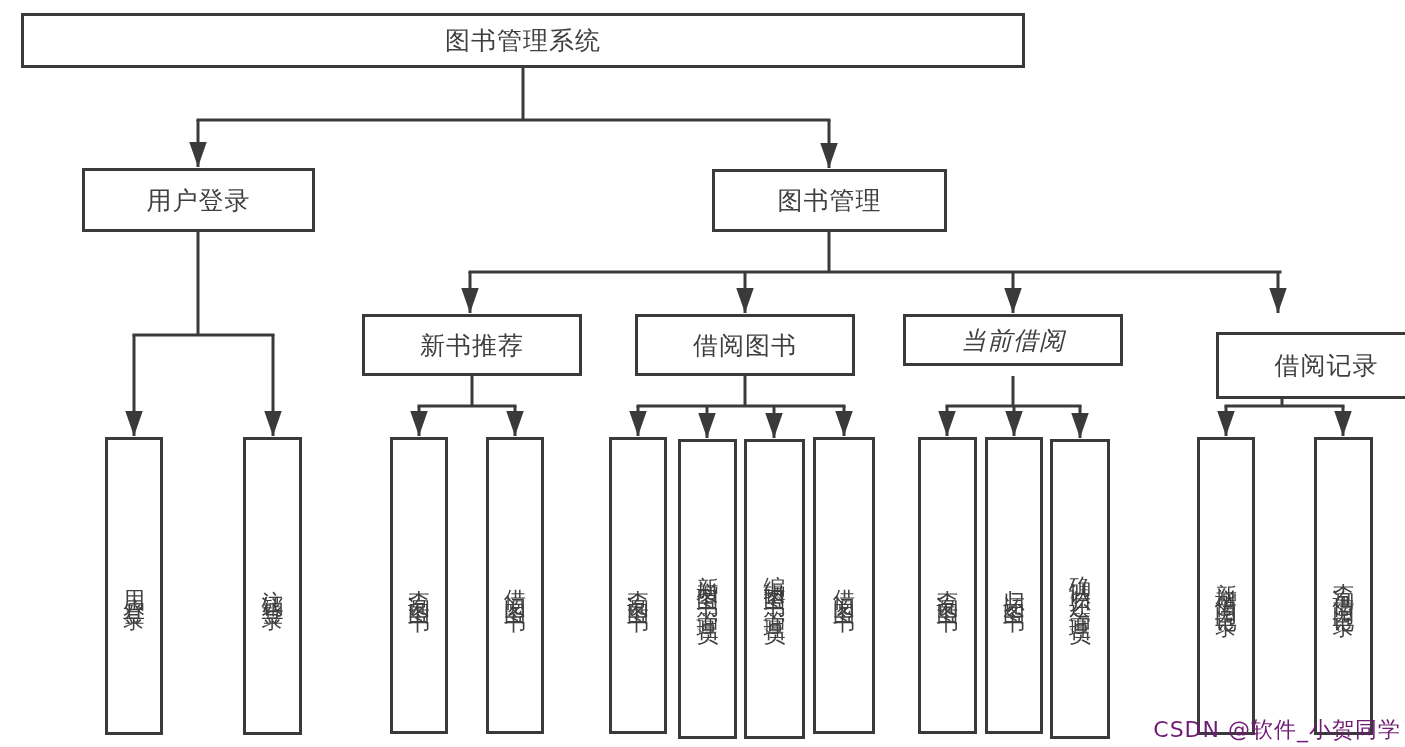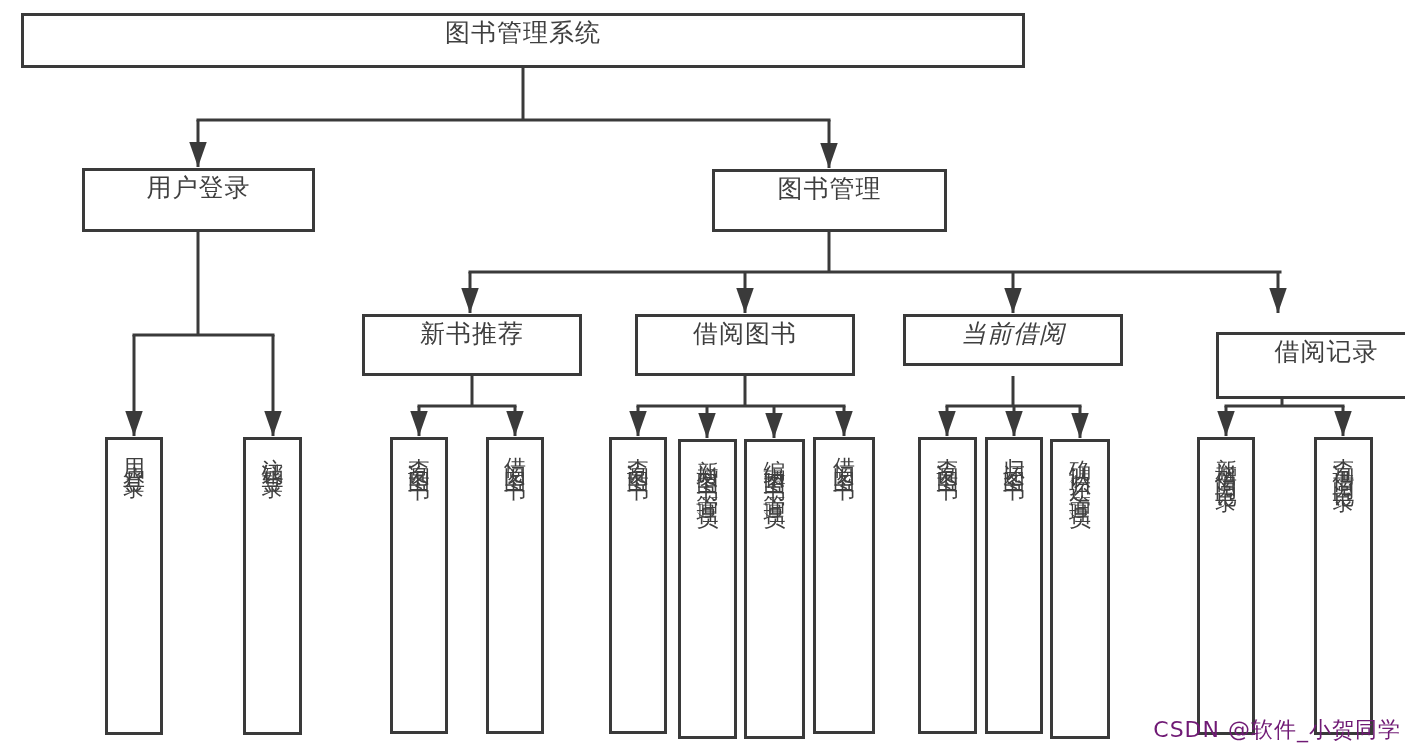--- a/index.html
+++ b/index.html
@@ -19,21 +19,21 @@
     position: absolute;
     left: 0; top: 0;
     pointer-events: none;
   }
   .node {
     position: absolute;
     box-sizing: border-box;
     border: 3px solid #3a3a3a;
     background: #ffffff;
     display: flex;
-    align-items: flex-start;
+    align-items: center;
     justify-content: center;
     color: #3f3f3f;
   }
   .node.h {
     font-size: 25px;
     letter-spacing: 1px;
     white-space: nowrap;
   }
   .node.v {
     font-size: 22px;

